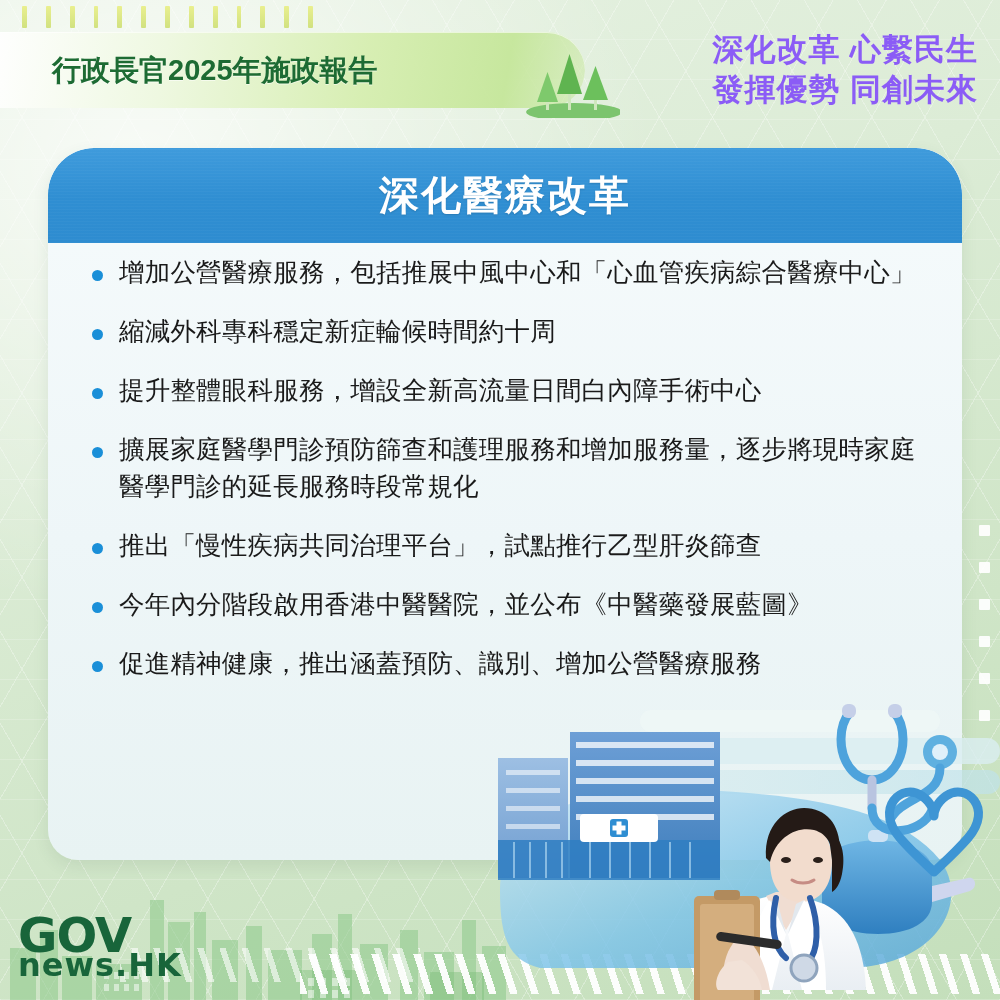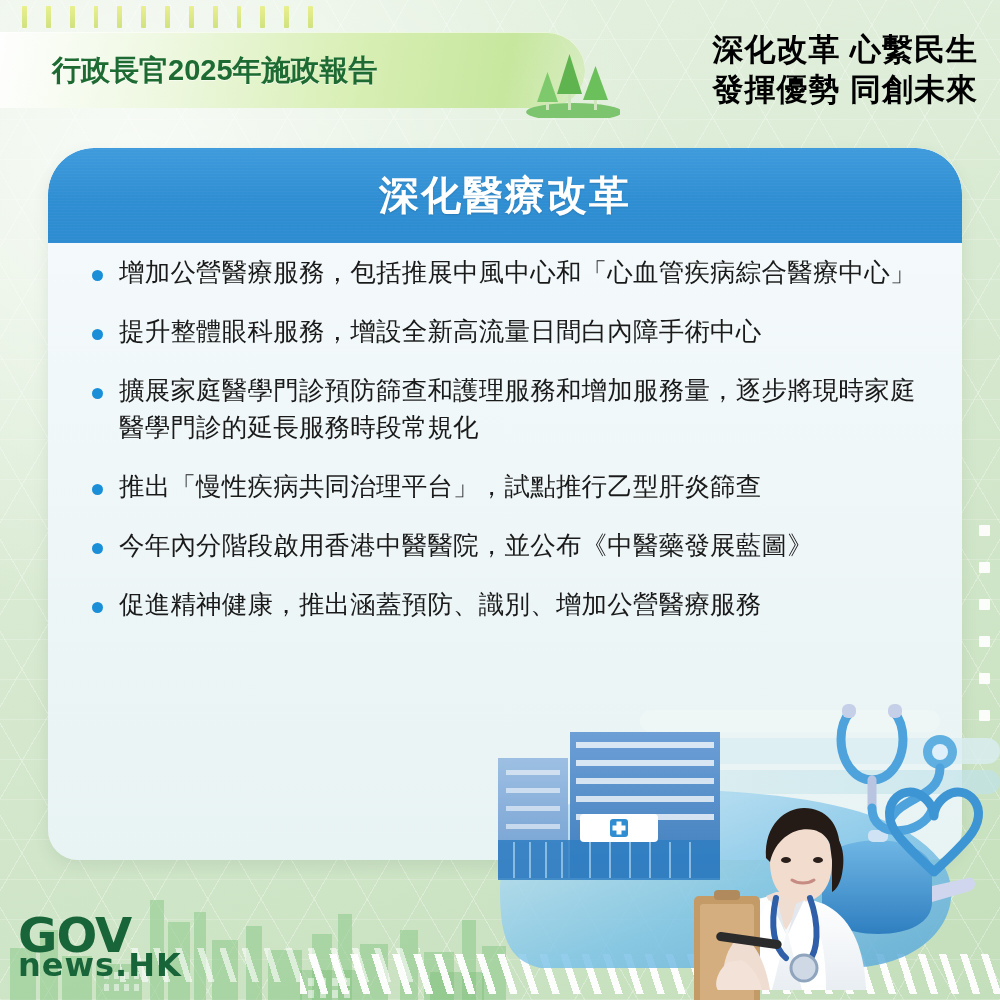--- a/index.html
+++ b/index.html
@@ -65,21 +65,21 @@
     position:absolute;left:52px;top:40px;width:520px;height:60px;
     font-size:29px;font-weight:bold;letter-spacing:0px;
     color:#1d6b33;line-height:60px;white-space:nowrap;
     text-shadow:0 1px 0 rgba(255,255,255,.55);
   }
   
   .trees{position:absolute;left:524px;top:46px;width:96px;height:72px;}
 
   .slogan{
     position:absolute;right:22px;top:30px;text-align:right;
-    color:#000000;font-weight:bold;font-size:31px;line-height:40px;
+    color:#8b5cf6;font-weight:bold;font-size:31px;line-height:40px;
     letter-spacing:1px;white-space:nowrap;
   }
 
   
   .card{
     position:absolute;left:48px;top:148px;width:914px;height:712px;
     border-radius:46px 46px 30px 30px;
     background:linear-gradient(180deg,#f6fbfc 0%,#eef6f8 55%,#e8f3f3 100%);
     box-shadow:0 6px 16px rgba(60,90,70,.10);
     overflow:hidden;
@@ -230,20 +230,24 @@
   </div>
 
   <div class="card">
     <div class="card-header"></div>
     <div class="card-title">深化醫療改革</div>
 
     <div class="bullets">
       <div class="bullet">
         <span class="dot"></span>
         <span class="btext">增加公營醫療服務，包括推展中風中心和「心血管疾病綜合醫療中心」</span>
+      </div>
+      <div class="bullet">
+        <span class="dot"></span>
+        <span class="btext">縮減外科專科穩定新症輪候時間約十周</span>
       </div>
       <div class="bullet">
         <span class="dot"></span>
         <span class="btext">提升整體眼科服務，增設全新高流量日間白內障手術中心</span>
       </div>
       <div class="bullet">
         <span class="dot"></span>
         <span class="btext">擴展家庭醫學門診預防篩查和護理服務和增加服務量，逐步將現時家庭醫學門診的延長服務時段常規化</span>
       </div>
       <div class="bullet">

